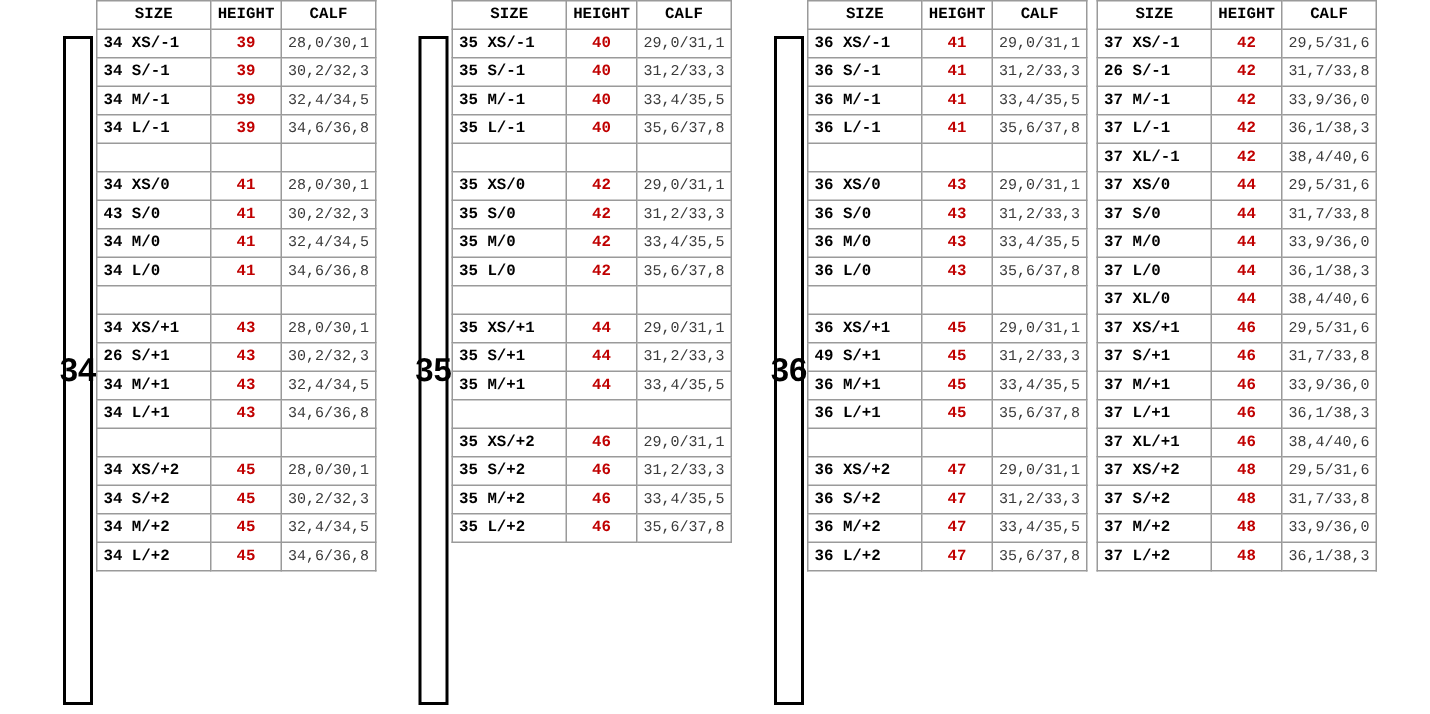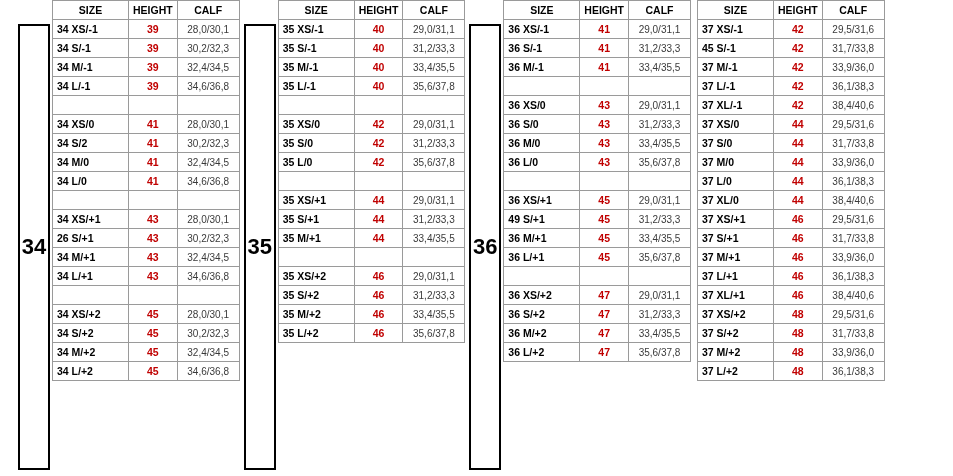--- a/index.html
+++ b/index.html
@@ -26,37 +26,39 @@
     height: 476px;
   }
   .group {
     display: flex;
     flex-direction: row;
     align-items: stretch;
     height: 474px;
     box-sizing: border-box;
   }
   .group-label-box {
-    width: 32px;
+    width: 20px;
     margin-top: 24px;
     height: 446px;
     border: 2px solid #000;
     box-sizing: border-box;
     display: flex;
     align-items: center;
     justify-content: center;
     font-size: 22px;
     font-weight: bold;
     color: #000;
     background: #ffffff;
+    margin-left: 24px;
   }
   .table-wrap {
     margin-left: 2px;
     display: flex;
     flex-direction: column;
+    font-family: Liberation Mono, monospace;
   }
   table.size-table {
     border-collapse: collapse;
     table-layout: fixed;
     font-size: 10px;
   }
   table.size-table th,
   table.size-table td {
     border: 1px solid #9a9a9a;
     height: 19px;
@@ -146,21 +148,21 @@
                 <td>&nbsp;</td>
                 <td>&nbsp;</td>
                 <td>&nbsp;</td>
               </tr>
               <tr>
                 <td class="c-size">34 XS/0</td>
                 <td class="c-height">41</td>
                 <td class="c-calf">28,0/30,1</td>
               </tr>
               <tr>
-                <td class="c-size">34 S/2</td>
+                <td class="c-size">43 S/0</td>
                 <td class="c-height">41</td>
                 <td class="c-calf">30,2/32,3</td>
               </tr>
               <tr>
                 <td class="c-size">34 M/0</td>
                 <td class="c-height">41</td>
                 <td class="c-calf">32,4/34,5</td>
               </tr>
               <tr>
                 <td class="c-size">34 L/0</td>
@@ -262,20 +264,25 @@
                 <td class="c-size">35 XS/0</td>
                 <td class="c-height">42</td>
                 <td class="c-calf">29,0/31,1</td>
               </tr>
               <tr>
                 <td class="c-size">35 S/0</td>
                 <td class="c-height">42</td>
                 <td class="c-calf">31,2/33,3</td>
               </tr>
               <tr>
+                <td class="c-size">35 M/0</td>
+                <td class="c-height">42</td>
+                <td class="c-calf">33,4/35,5</td>
+              </tr>
+              <tr>
                 <td class="c-size">35 L/0</td>
                 <td class="c-height">42</td>
                 <td class="c-calf">35,6/37,8</td>
               </tr>
               <tr class="spacer">
                 <td>&nbsp;</td>
                 <td>&nbsp;</td>
                 <td>&nbsp;</td>
               </tr>
               <tr>
@@ -342,20 +349,25 @@
               <tr>
                 <td class="c-size">36 S/-1</td>
                 <td class="c-height">41</td>
                 <td class="c-calf">31,2/33,3</td>
               </tr>
               <tr>
                 <td class="c-size">36 M/-1</td>
                 <td class="c-height">41</td>
                 <td class="c-calf">33,4/35,5</td>
               </tr>
+              <tr>
+                <td class="c-size">36 L/-1</td>
+                <td class="c-height">41</td>
+                <td class="c-calf">35,6/37,8</td>
+              </tr>
               <tr class="spacer">
                 <td>&nbsp;</td>
                 <td>&nbsp;</td>
                 <td>&nbsp;</td>
               </tr>
               <tr>
                 <td class="c-size">36 XS/0</td>
                 <td class="c-height">43</td>
                 <td class="c-calf">29,0/31,1</td>
               </tr>
@@ -438,21 +450,21 @@
                 <th class="col-calf">CALF</th>
               </tr>
             </thead>
             <tbody>
               <tr>
                 <td class="c-size">37 XS/-1</td>
                 <td class="c-height">42</td>
                 <td class="c-calf">29,5/31,6</td>
               </tr>
               <tr>
-                <td class="c-size">45 S/-1</td>
+                <td class="c-size">26 S/-1</td>
                 <td class="c-height">42</td>
                 <td class="c-calf">31,7/33,8</td>
               </tr>
               <tr>
                 <td class="c-size">37 M/-1</td>
                 <td class="c-height">42</td>
                 <td class="c-calf">33,9/36,0</td>
               </tr>
               <tr>
                 <td class="c-size">37 L/-1</td>

